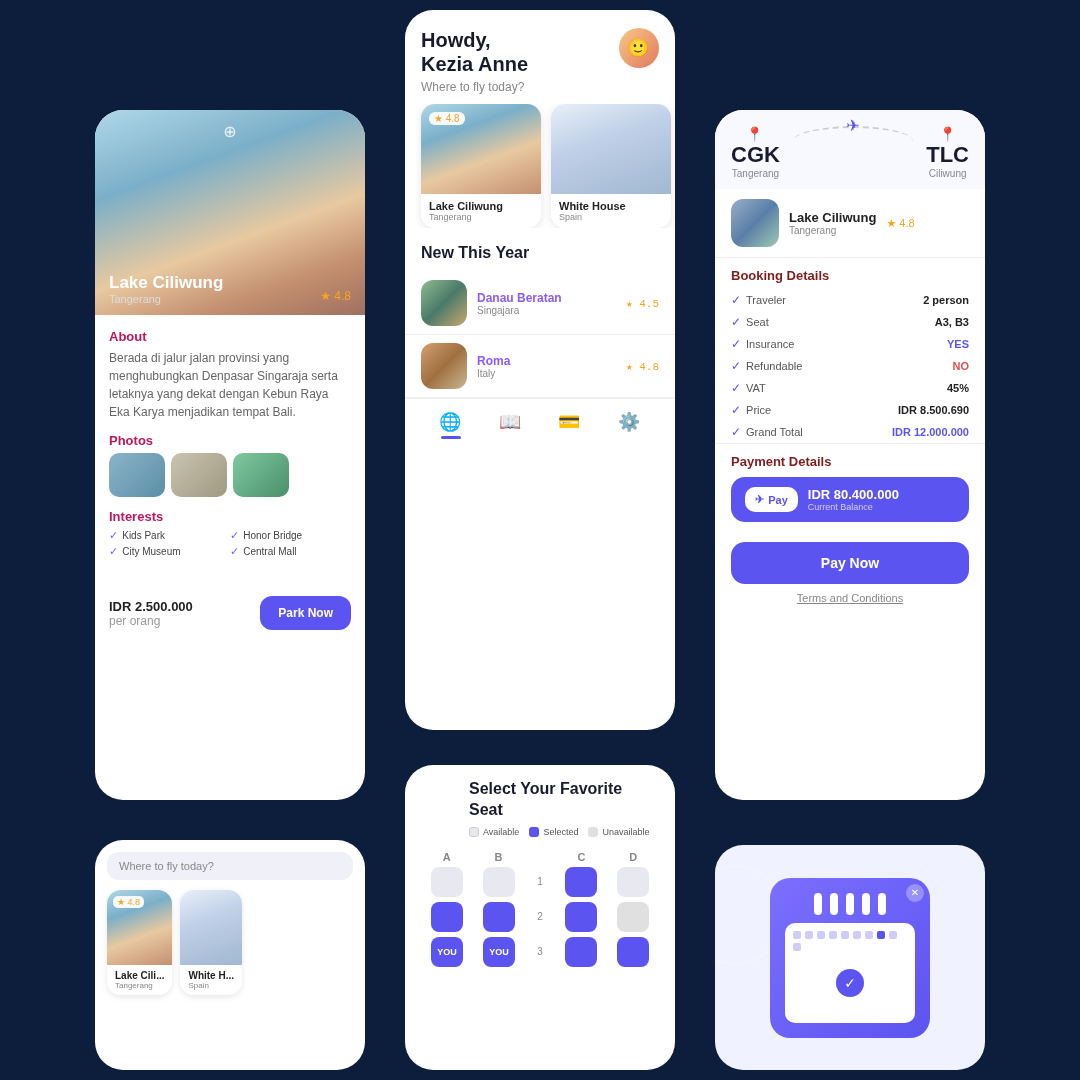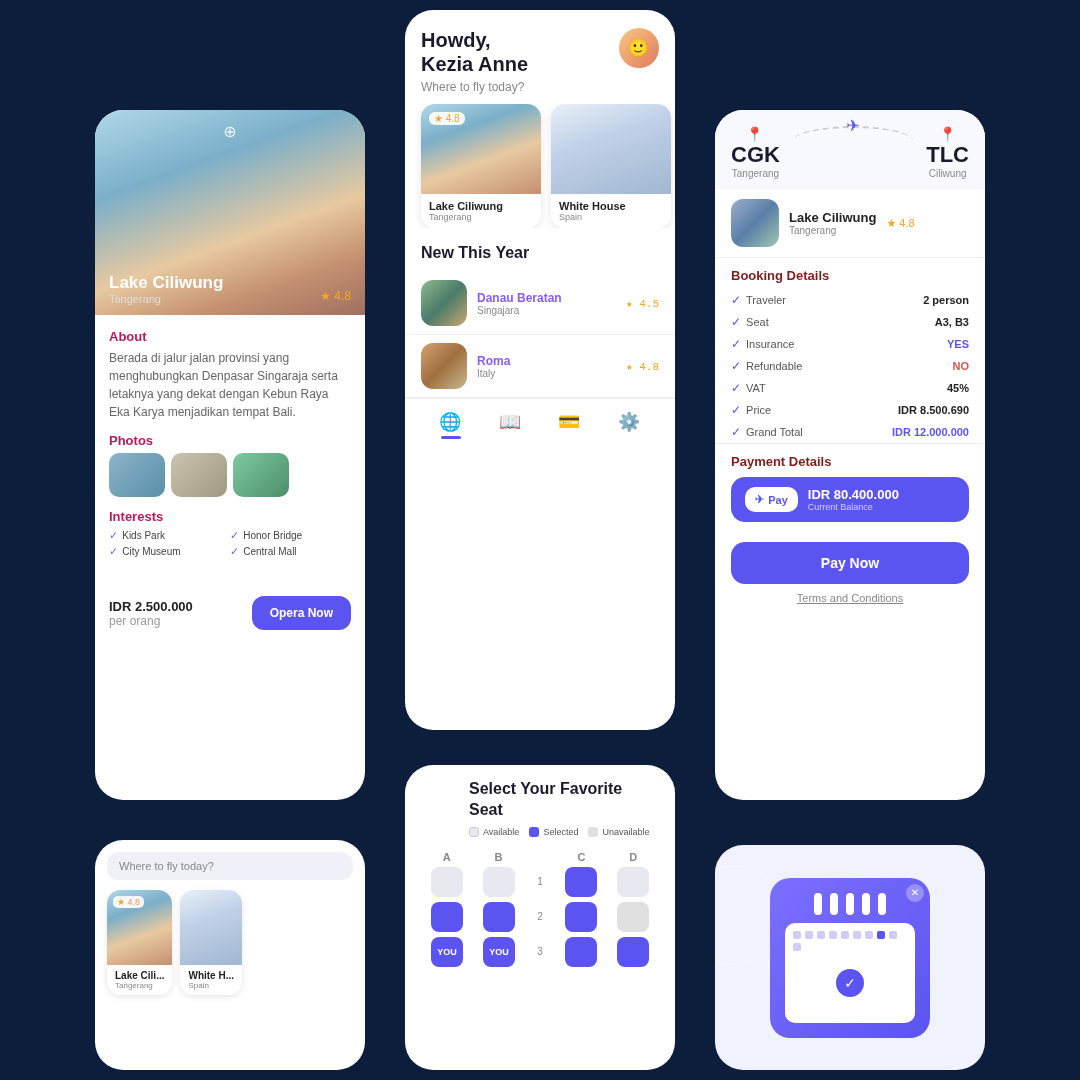--- a/index.html
+++ b/index.html
@@ -338,21 +338,21 @@
           <span class="check-icon">✓</span>
           <span>Central Mall</span>
         </div>
     </div>
   </div>
   <div class="detail-footer">
     <div>
       <div class="price-label">IDR 2.500.000</div>
       <div class="price-sub">per orang</div>
     </div>
-    <button class="btn-book">Opera Now</button>
+    <button class="btn-book">Park Now</button>
   </div>
 </div>
 
 <div class="card" id="card-home">
   <div class="home-header">
     <div>
       <div class="home-greeting">Howdy,<br>Kezia Anne</div>
       <div class="home-subtitle">Where to fly today?</div>
     </div>
     <div class="avatar">🙂</div>

